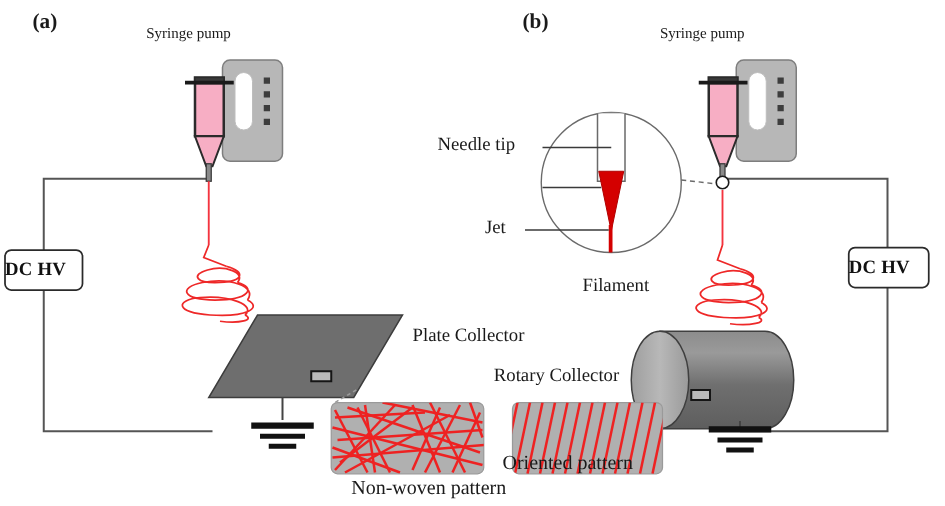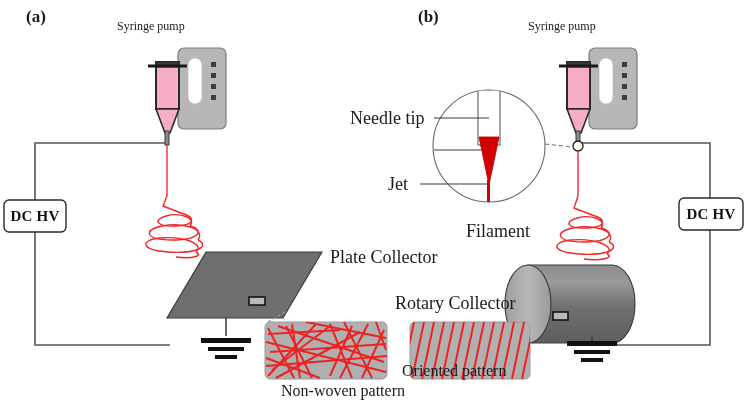--- a/index.html
+++ b/index.html
@@ -31,32 +31,32 @@
     line-height: 1;
   }
   .panel-id {
     font-weight: bold;
     font-size: 17px;
   }
   .title-lbl {
     font-size: 12px;
   }
   .part-lbl {
-    font-size: 18px;
+    font-size: 15px;
   }
   .pattern-lbl {
     font-size: 16px;
   }
   .hv-lbl {
     position: absolute;
     font-weight: bold;
     font-size: 15px;
     letter-spacing: 0.2px;
     color: #111111;
-    text-align: center;
+    text-align: left;
     font-family: "Liberation Serif", "DejaVu Serif", serif;
   }
 </style>
 </head>
 <body>
 
 <div id="figure">
 
   <svg width="756" height="405" viewBox="0 0 756 405">
     <defs>
@@ -255,21 +255,21 @@
       </g>
     </g>
   </svg>
 
   <div class="lbl panel-id" style="left:26px; top:8px;">(a)</div>
 
   <div class="lbl title-lbl" style="left:117px; top:20px;">Syringe pump</div>
 
   <div class="hv-lbl" style="left:4px; top:208px; width:62px;">DC HV</div>
 
-  <div class="lbl part-lbl" style="left:330px; top:248px;">Plate Collector</div>
+  <div class="lbl part-lbl" style="left:330px; top:262px;">Plate Collector</div>
 
   <div class="lbl pattern-lbl" style="left:253px; top:383px;margin-left:28px;">Non-woven pattern</div>
 
   <div class="lbl panel-id" style="left:418px; top:8px;">(b)</div>
 
   <div class="lbl title-lbl" style="left:528px; top:20px;">Syringe pump</div>
 
   <div class="lbl part-lbl" style="left:350px; top:109px;">Needle tip</div>
 
 

